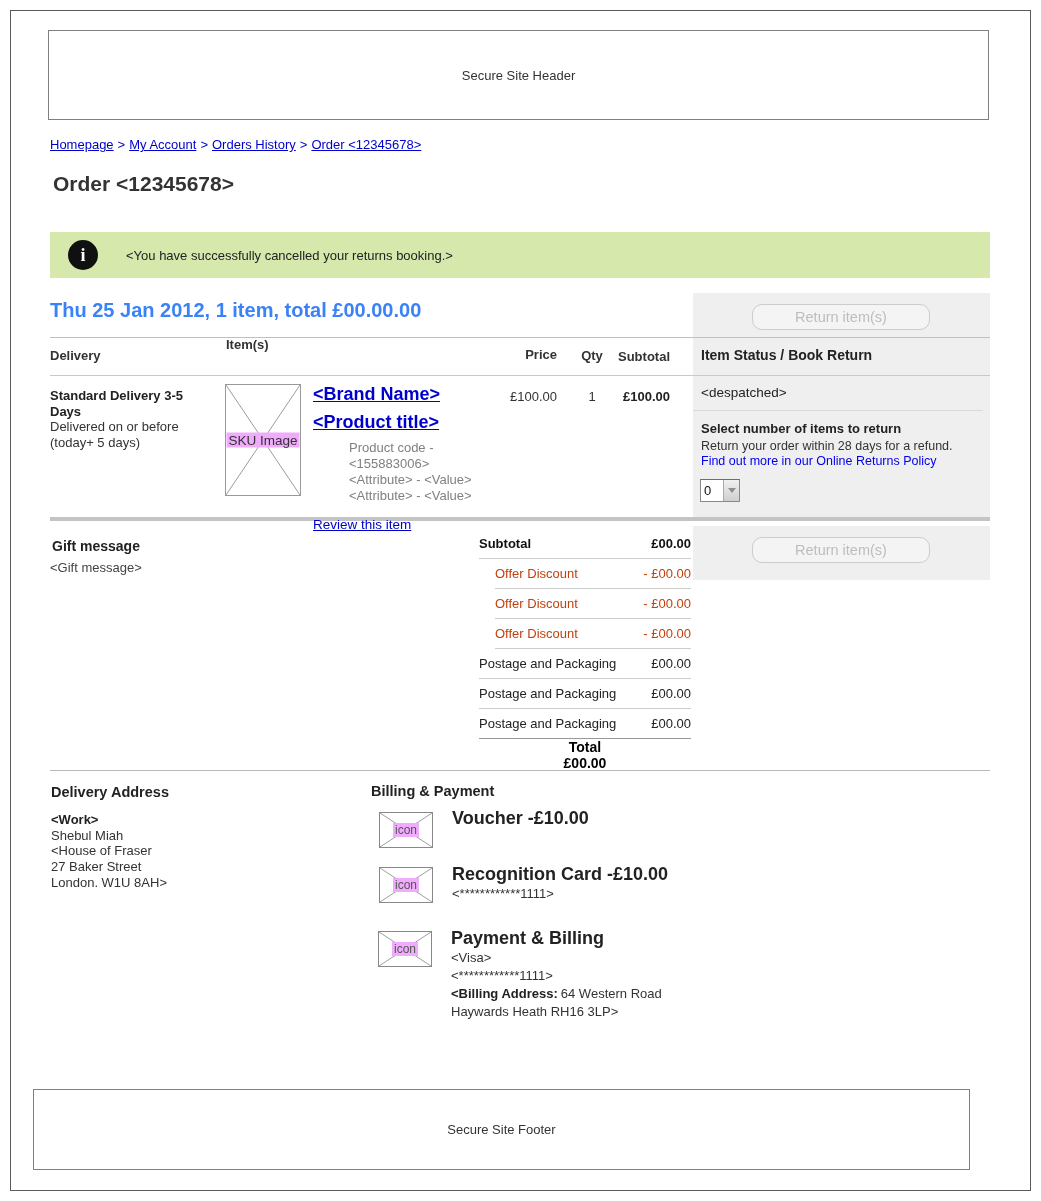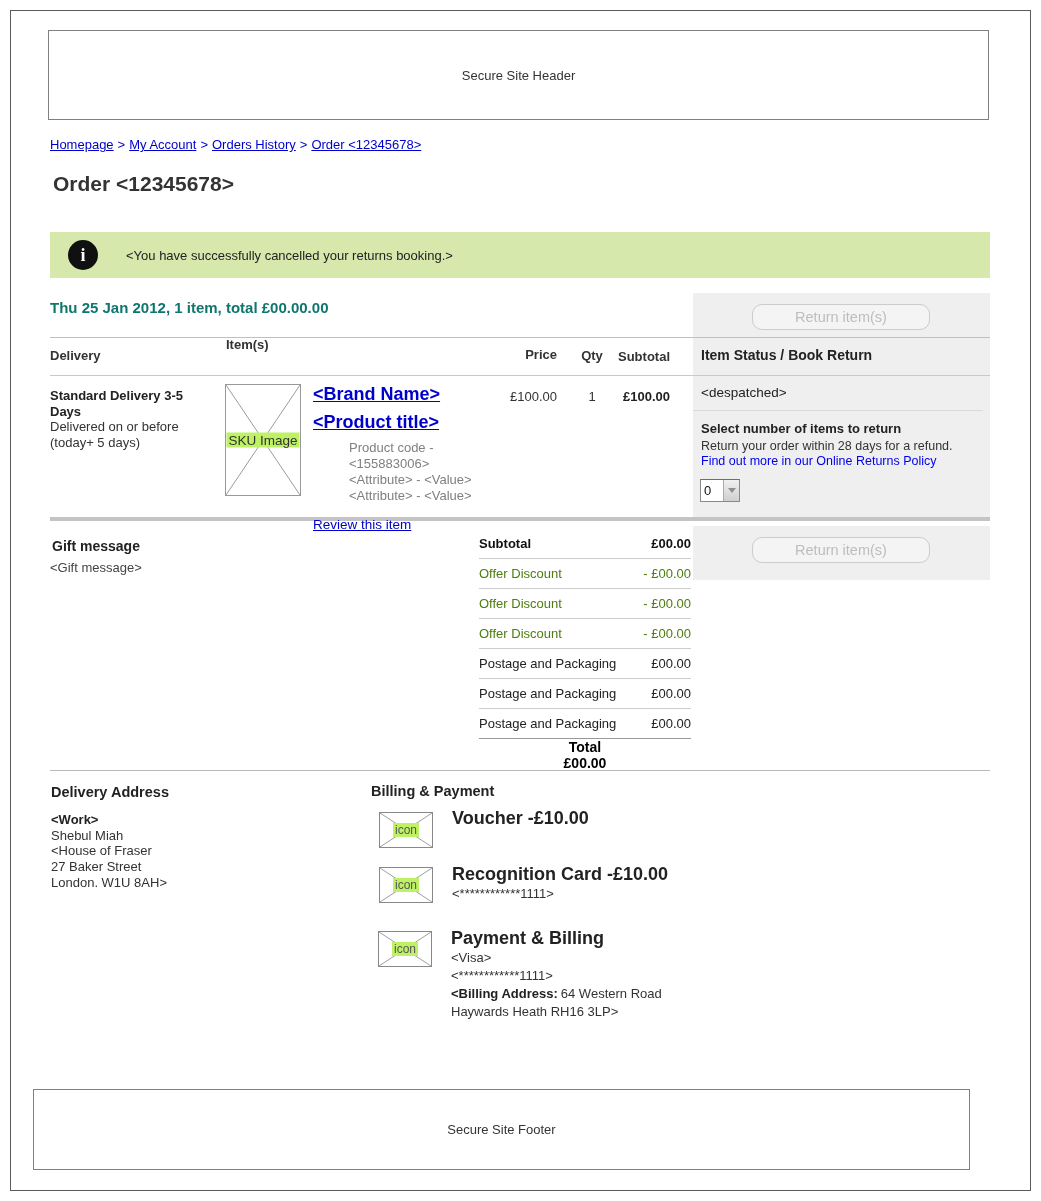--- a/index.html
+++ b/index.html
@@ -18,21 +18,21 @@
 
   .page-title { left: 53px; top: 172px; font-size: 21px; font-weight: bold; color: #333; }
 
   .banner { left: 50px; top: 232px; width: 940px; height: 46px; background: #d7e8ad;
     display: flex; align-items: center; }
   .info-icon { width: 30px; height: 30px; border-radius: 50%; background: #101010; color: #fff;
     margin-left: 18px; display: flex; align-items: center; justify-content: center;
     font-family: "Liberation Serif", serif; font-weight: bold; font-size: 18px; }
   .banner-text { margin-left: 28px; font-size: 13px; color: #222; }
 
-  .order-heading { left: 50px; top: 299px; font-size: 15px; font-weight: bold; color: #0f766e; }
+  .order-heading { left: 50px; top: 299px; font-size: 20px; font-weight: bold; color: #3b82f6; }
 
   .panel-bg { left: 693px; top: 293px; width: 297px; height: 224px; background: #efefef; }
   .panel-bg2 { left: 693px; top: 526px; width: 297px; height: 54px; background: #efefef; }
 
   .rule { height: 1px; background: #c9c9c9; }
   .rule-337 { left: 50px; top: 337px; width: 940px; background: #c0c0c0; }
   .rule-375 { left: 50px; top: 375px; width: 940px; }
   .rule-410 { left: 693px; top: 410px; width: 290px; background: #d9d9d9; }
   .thick-divider { left: 50px; top: 517px; width: 940px; height: 4px; background: #c4c4c4; }
   .rule-770 { left: 50px; top: 770px; width: 940px; background: #b9b9b9; }
@@ -43,21 +43,21 @@
   .h-price { left: 495px; top: 347px; width: 62px; text-align: right; }
   .h-qty { left: 578px; top: 348px; width: 28px; text-align: center; }
   .h-subtotal { left: 606px; top: 349px; width: 64px; text-align: right; }
   .h-status { left: 701px; top: 347px; font-size: 14px; font-weight: bold; color: #222; }
 
   .delivery-cell { left: 50px; top: 388px; font-size: 13px; color: #333; line-height: 15.7px; width: 165px; }
   .delivery-cell b { color: #222; }
 
   .sku-box { left: 225px; top: 384px; width: 76px; height: 112px; border: 1px solid #999; background: #fff; }
   .ph-label { position: absolute; left: 50%; top: 50%; transform: translate(-50%,-50%);
-    background: #bef264; padding: 0 2px; white-space: nowrap; color: #333; }
+    background: #f0abfc; padding: 0 2px; white-space: nowrap; color: #333; }
   .sku-box .ph-label { font-size: 13.5px; }
   .ph-x { position: absolute; left: 0; top: 0; width: 100%; height: 100%; }
 
   .item-details { left: 313px; top: 384px; width: 190px; font-size: 13px; }
   .item-details a { display: inline-block; color: #0000cc; text-decoration: underline; cursor: pointer; }
   .link-brand, .link-product { font-weight: bold; font-size: 18px; margin-bottom: 7px; }
   .muted-line { color: #808080; line-height: 16px; margin-left: 36px; }
   .item-details .review { margin-top: 13px; font-size: 13.5px; font-weight: normal; }
 
   .price-cell { left: 495px; top: 389px; width: 62px; text-align: right; font-size: 13px; color: #333; }
@@ -85,21 +85,21 @@
     border-top: 5px solid #8f8f8f; }
 
   .gift-title { left: 52px; top: 538px; font-size: 14px; font-weight: bold; color: #222; }
   .gift-value { left: 50px; top: 560px; font-size: 13px; color: #444; }
 
   .summary { left: 479px; top: 529px; width: 212px; }
   .srow { display: flex; justify-content: space-between; align-items: center;
     height: 30px; border-bottom: 1px solid #ccc; font-size: 13px; color: #222; }
   .srow .val { text-align: right; }
   .srow-bold { font-weight: bold; color: #111; }
-  .srow-discount { color: #4d7c0f; }
+  .srow-discount { color: #c2410c; margin-left: 16px; }
   .srow-pre-total { border-bottom: 1px solid #999; }
   .srow-total { border-bottom: none; font-weight: bold; font-size: 14px; color: #000; height: 32px; flex-direction: column; }
 
   .section-title { font-size: 14.5px; font-weight: bold; color: #222; }
   .t-delivery-address { left: 51px; top: 784px; }
   .t-billing { left: 371px; top: 783px; }
 
   .address-block { left: 51px; top: 812px; font-size: 13px; color: #333; line-height: 15.7px; }
   .address-block b { color: #222; }
 

